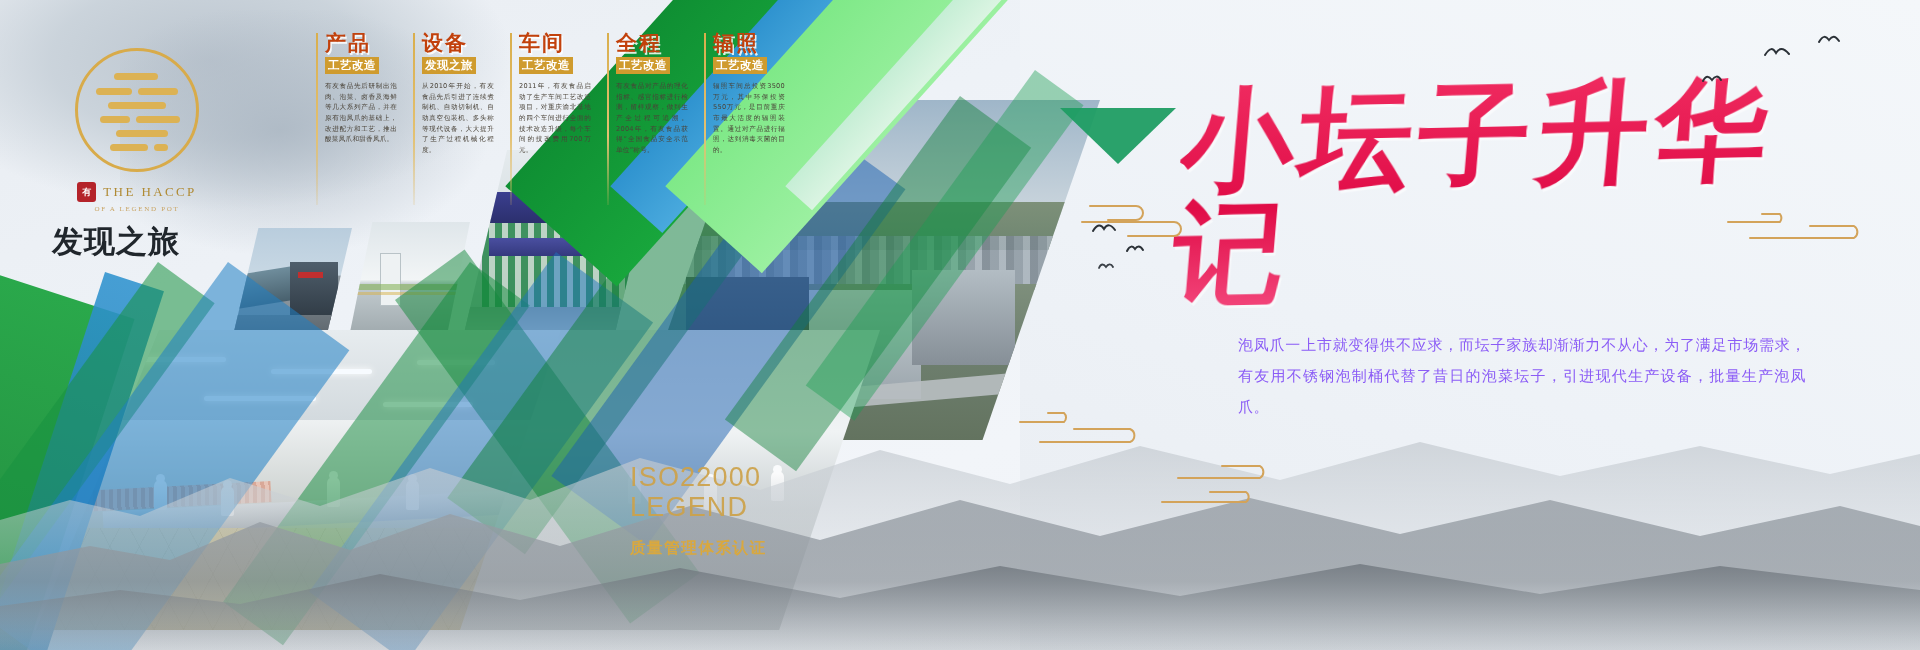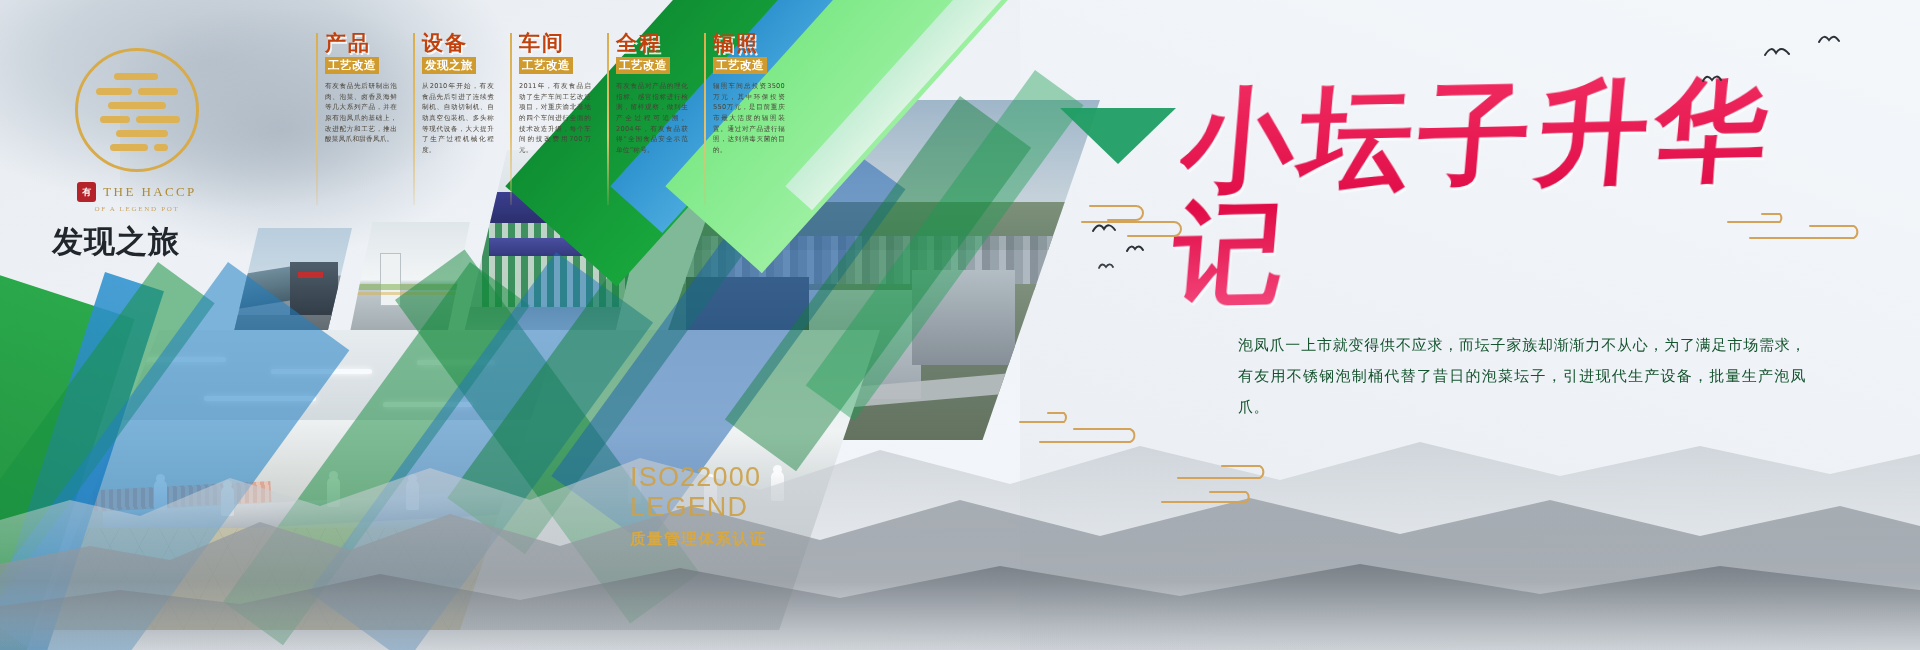--- a/index.html
+++ b/index.html
@@ -198,28 +198,28 @@
   .title-cn{position:absolute;left:1178px;top:78px;width:700px;
     font-size:112px;line-height:1;font-weight:bold;letter-spacing:6px;
     color:#e8134f;
     font-family:"DejaVu Sans",sans-serif;
     background:linear-gradient(180deg,#ef2a5f 0%,#e00c47 55%,#f2457a 100%);
     -webkit-background-clip:text;background-clip:text;-webkit-text-fill-color:transparent;
     text-shadow:none;filter:drop-shadow(2px 3px 0 rgba(255,255,255,.55));
     transform:skewX(-6deg) rotate(-1.2deg);}
 
   .paragraph{position:absolute;left:1238px;top:330px;width:568px;
-    font-size:15px;line-height:2.05;color:#14532d;letter-spacing:.4px;
+    font-size:15px;line-height:2.05;color:#8b5cf6;letter-spacing:.4px;
     text-align:justify;font-family:"DejaVu Sans",sans-serif;}
 
   
   .iso{position:absolute;left:630px;top:462px;}
   .iso-l{font-size:27px;line-height:1.12;color:#cda24a;letter-spacing:1.2px;
     font-weight:400;opacity:.92;}
-  .iso-cn{margin-top:7px;font-size:15.5px;color:#d9a83e;letter-spacing:1.6px;
+  .iso-cn{margin-top:16px;font-size:15.5px;color:#d9a83e;letter-spacing:1.6px;
     font-weight:bold;font-family:Liberation Mono, monospace;}
 
   
   .cloud{position:absolute;}
   .cloud svg{display:block;}
 
   
   .bird{position:absolute;}
   .bird svg{display:block;}
 </style>

